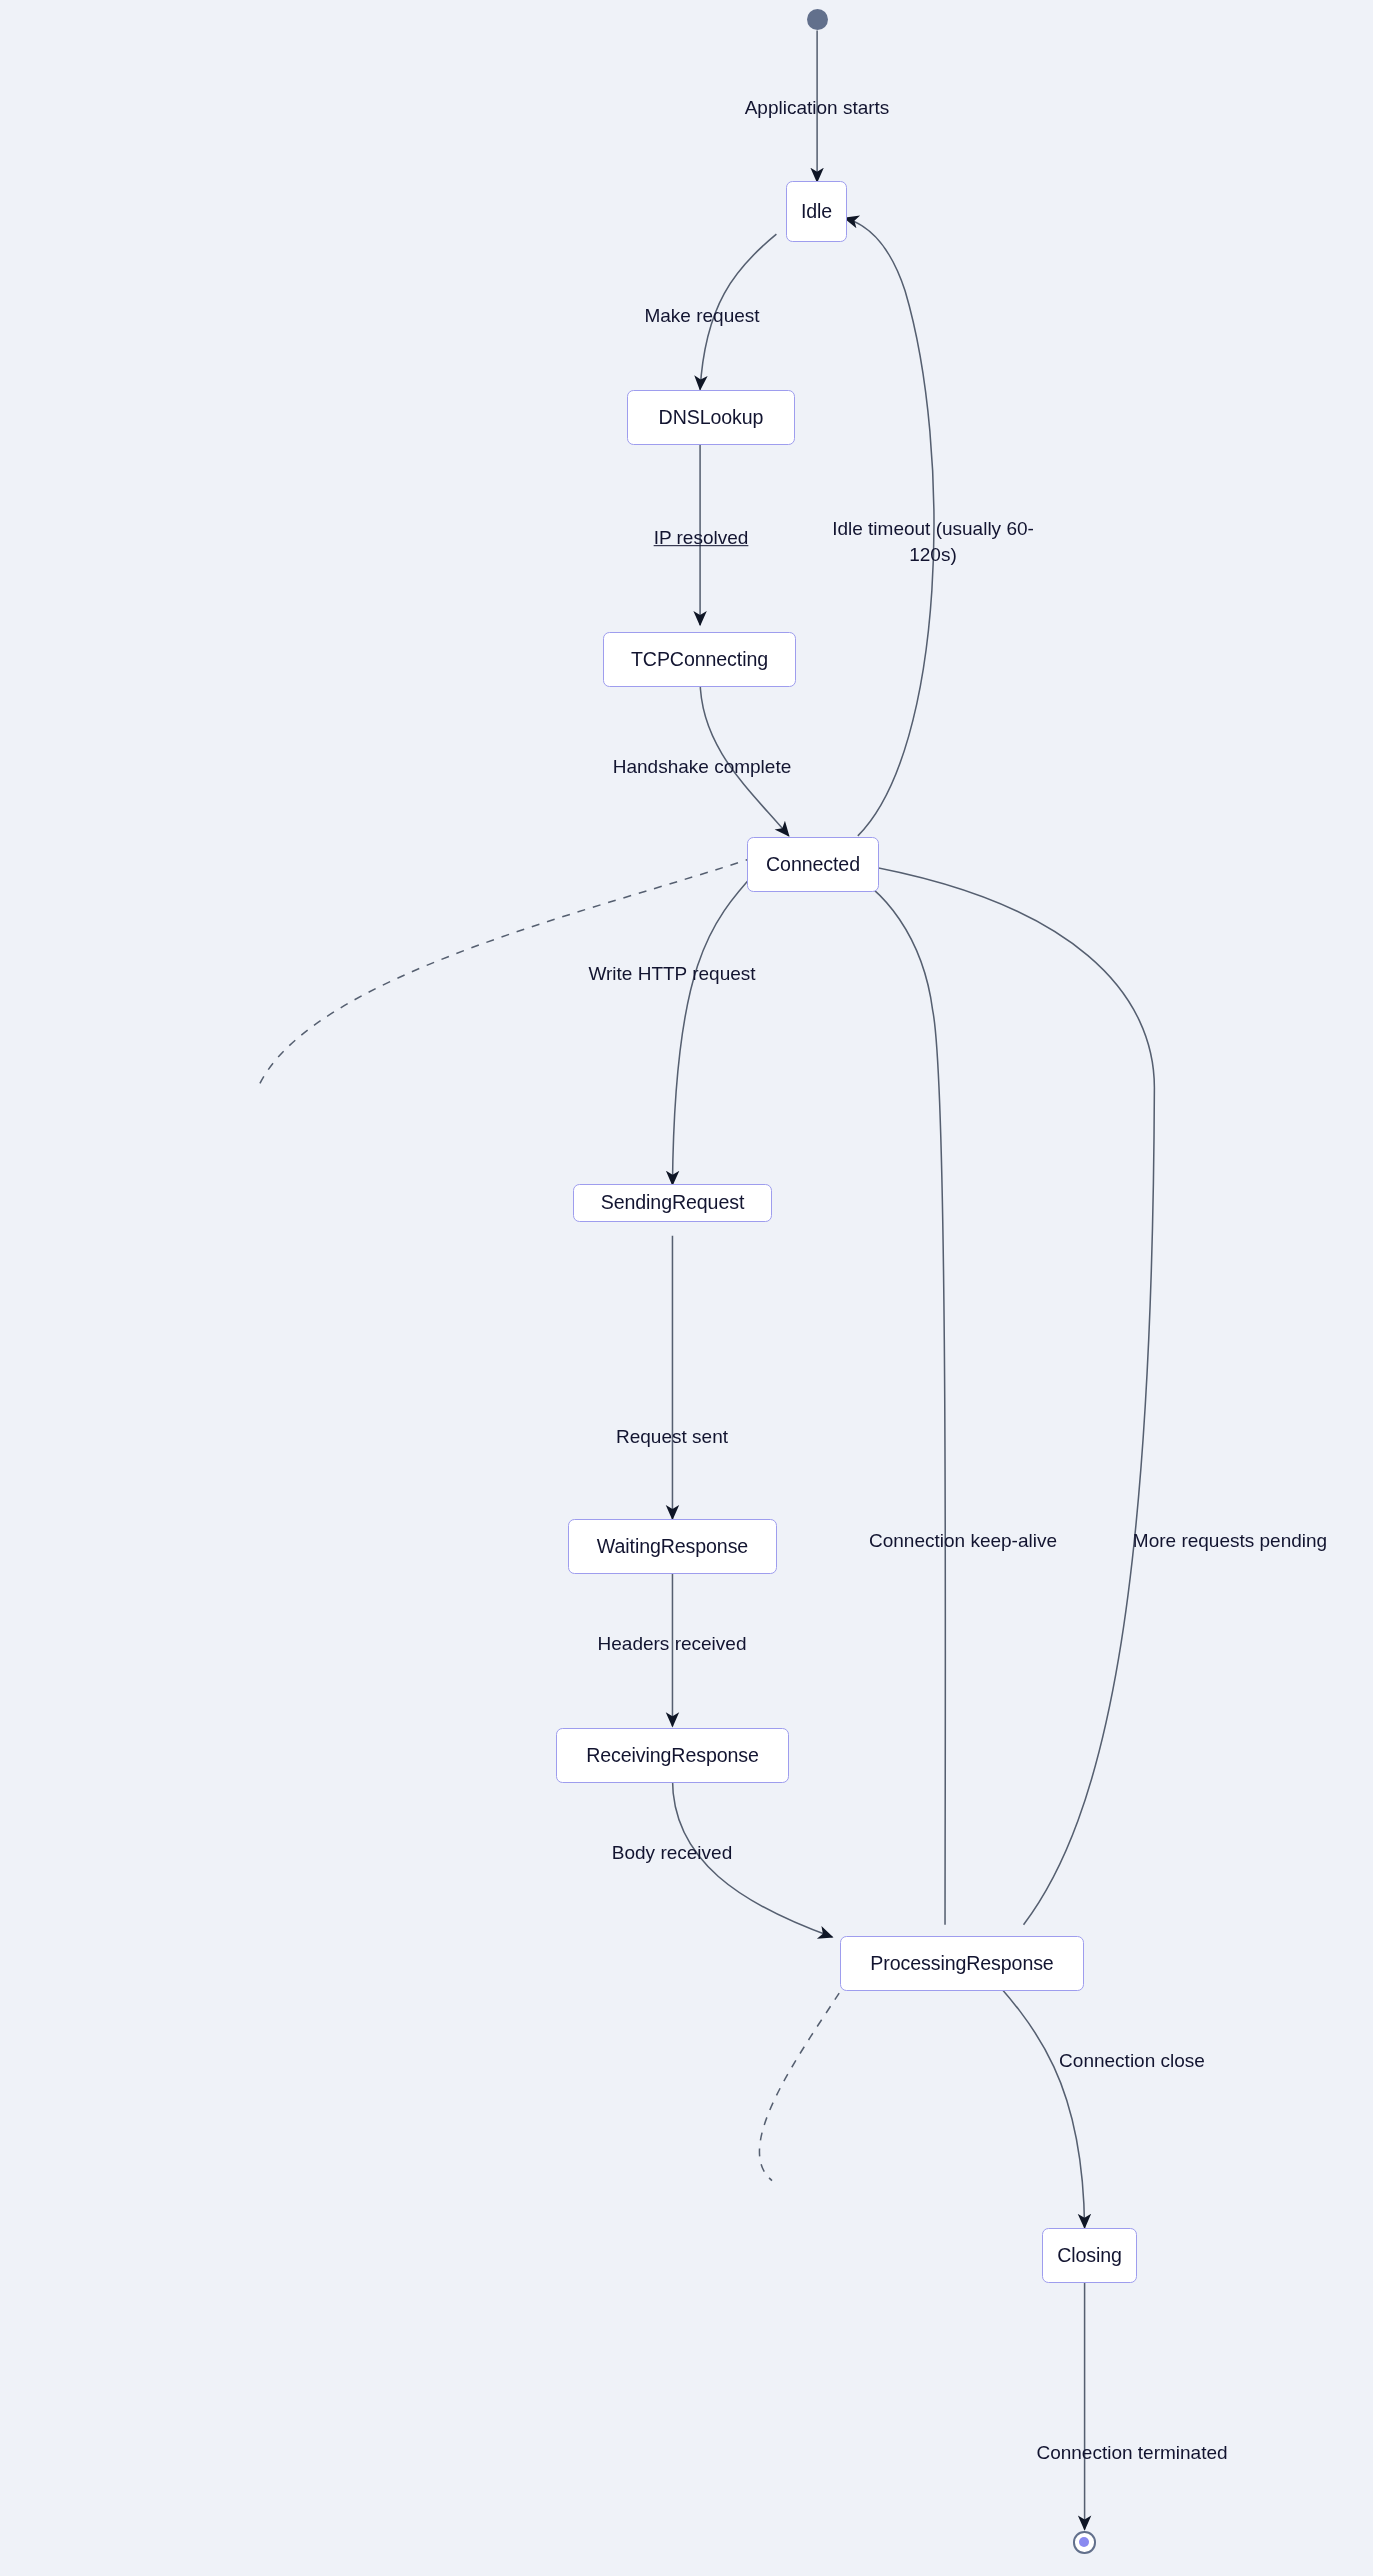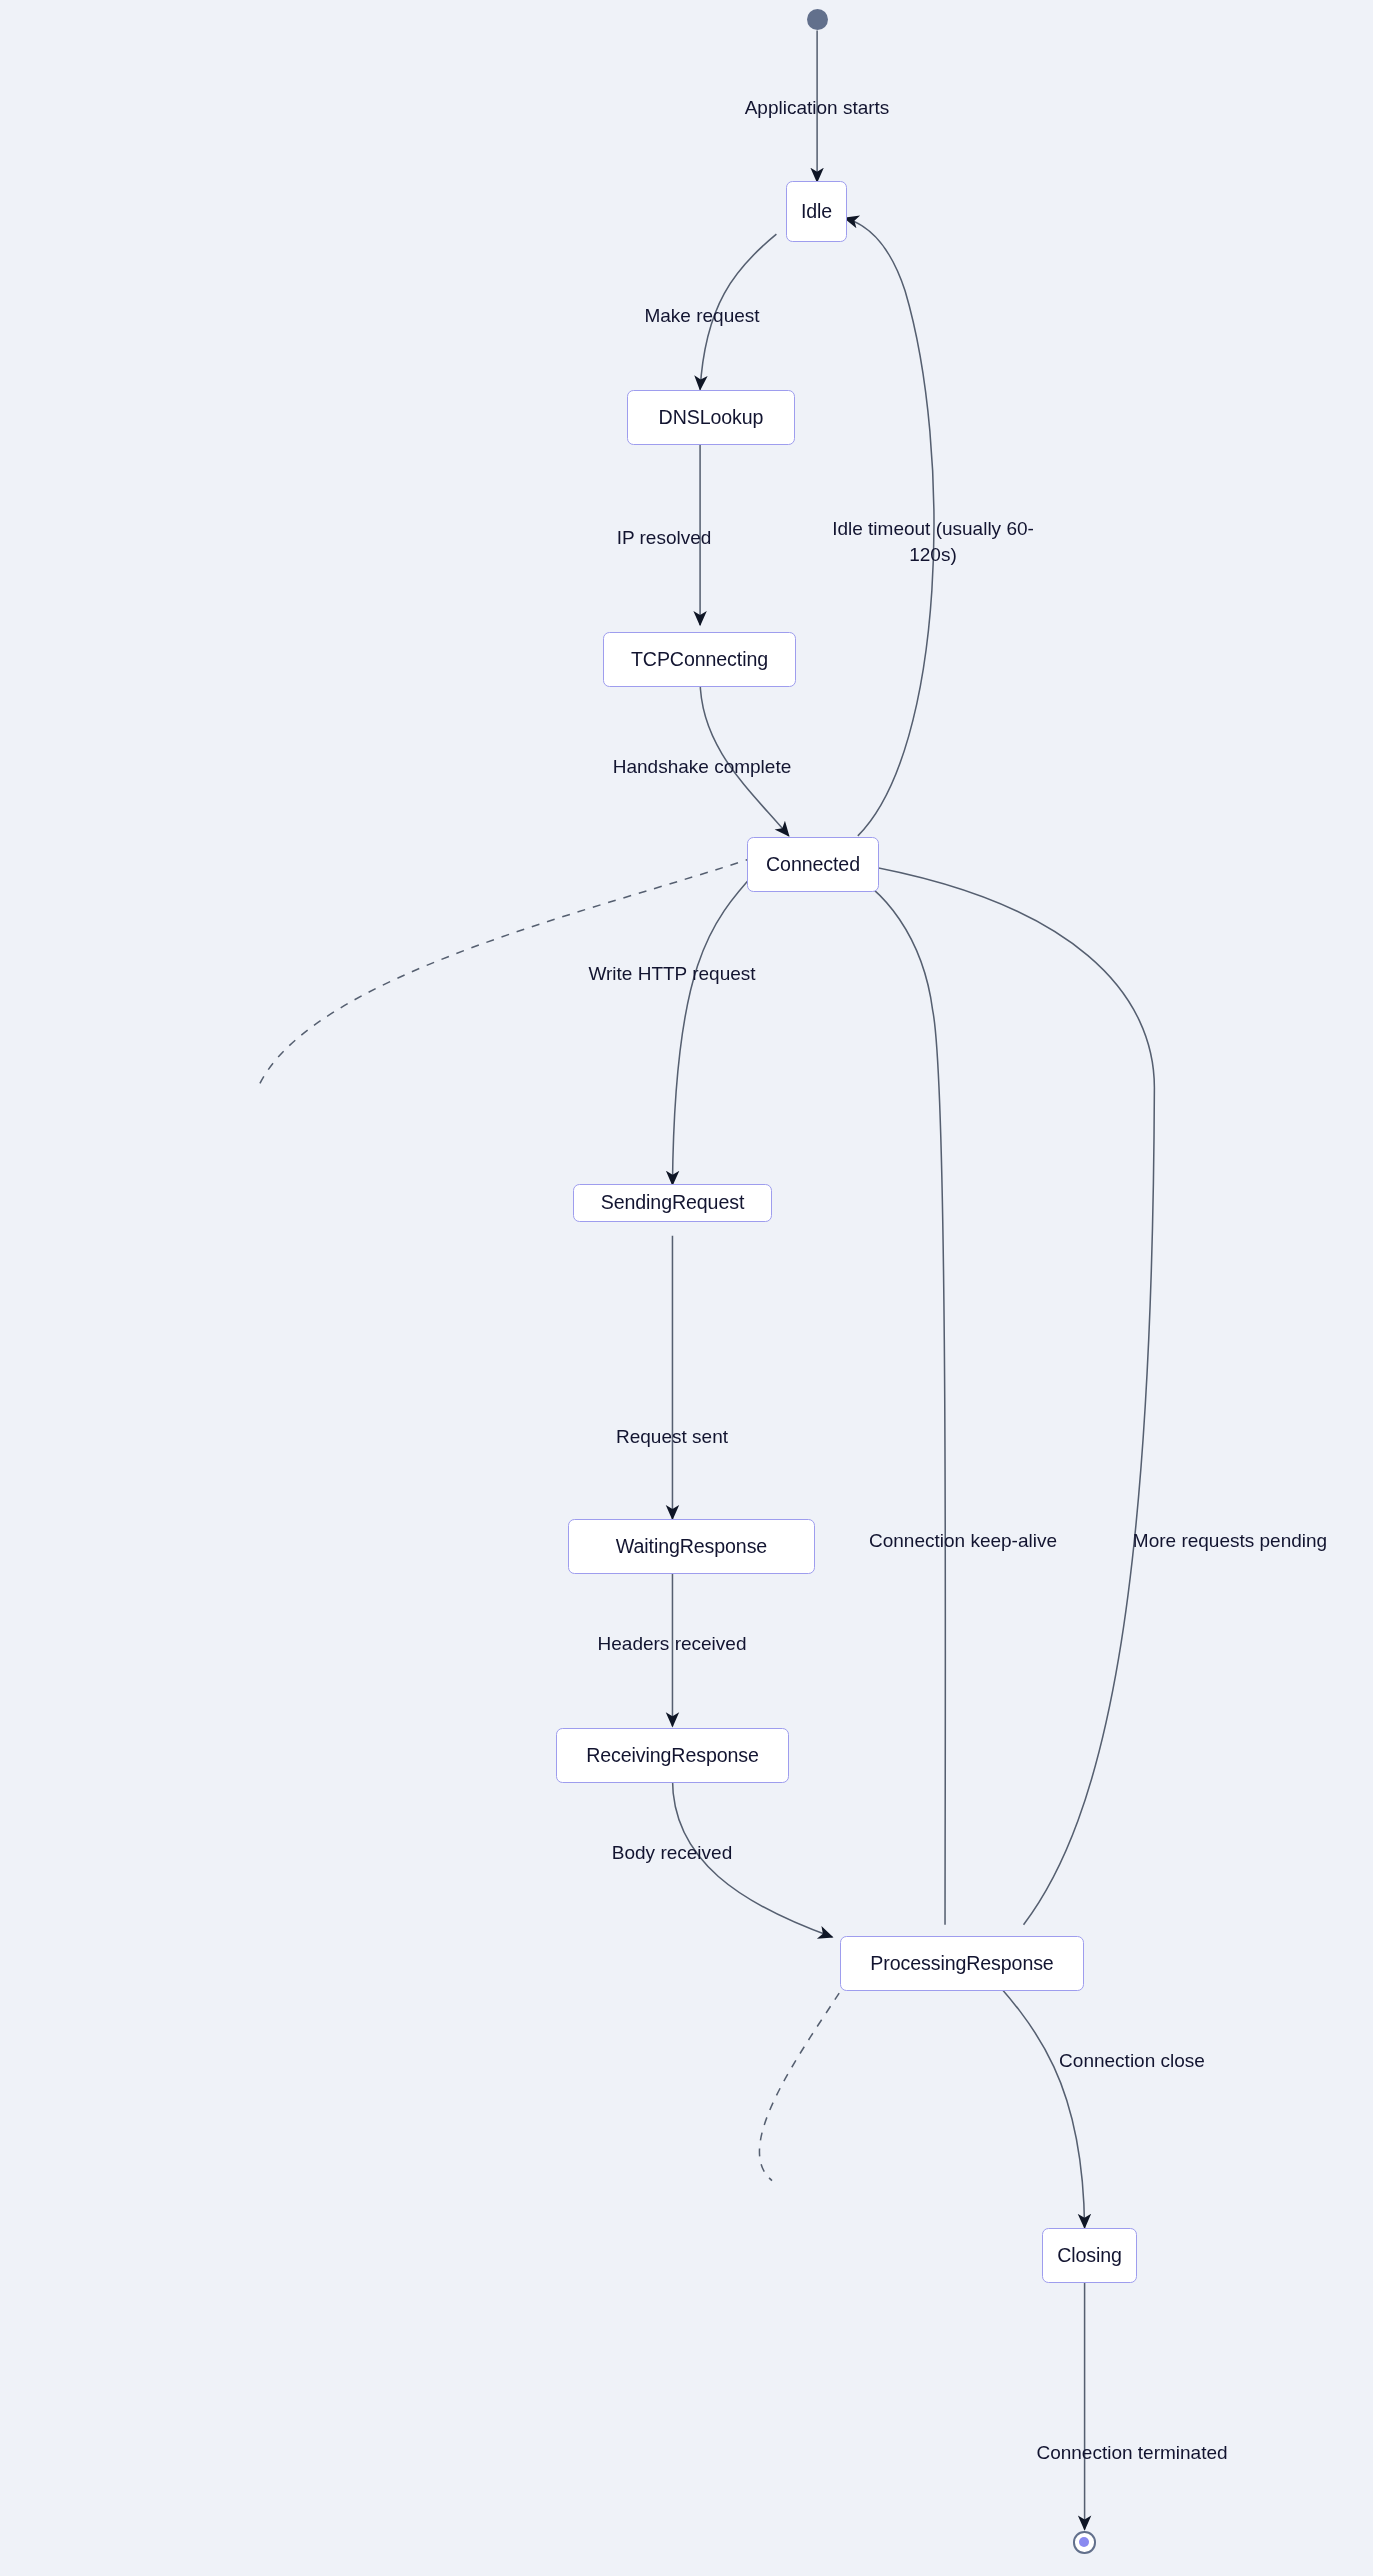--- a/index.html
+++ b/index.html
@@ -162,21 +162,21 @@
   </div>
 
   <div class="state-node" style="left:747px; top:837px; width:132px; height:55px;">
     <span>Connected</span>
   </div>
 
   <div class="state-node" style="left:573px; top:1184px; width:199px; height:38px;">
     <span>SendingRequest</span>
   </div>
 
-  <div class="state-node" style="left:568px; top:1519px; width:247px; height:55px;">
+  <div class="state-node" style="left:568px; top:1519px; width:209px; height:55px;">
     <span>WaitingResponse</span>
   </div>
 
   <div class="state-node" style="left:556px; top:1728px; width:233px; height:55px;">
     <span>ReceivingResponse</span>
   </div>
 
   <div class="state-node" style="left:840px; top:1936px; width:244px; height:55px;">
     <span>ProcessingResponse</span>
   </div>
@@ -188,21 +188,21 @@
   <div class="end-node" style="left:1073px; top:2531px;">
     <span class="end-node-inner"></span>
   </div>
 
 
 
   <div class="edge-label" style="left:817px; top:108px;">Application starts</div>
 
   <div class="edge-label" style="left:702px; top:316px;">Make request</div>
 
-  <div class="edge-label" style="left:664px; top:538px;">IP resolved</div>
+  <div class="edge-label" style="left:701px; top:538px;text-decoration:underline;">IP resolved</div>
 
   <div class="edge-label" style="left:702px; top:767px;">Handshake complete</div>
 
   <div class="edge-label wrap" style="left:933px; top:542px;">Idle timeout (usually 60-120s)</div>
 
   <div class="edge-label" style="left:672px; top:974px;">Write HTTP request</div>
 
   <div class="edge-label" style="left:672px; top:1437px;">Request sent</div>
 
   <div class="edge-label" style="left:672px; top:1644px;">Headers received</div>

